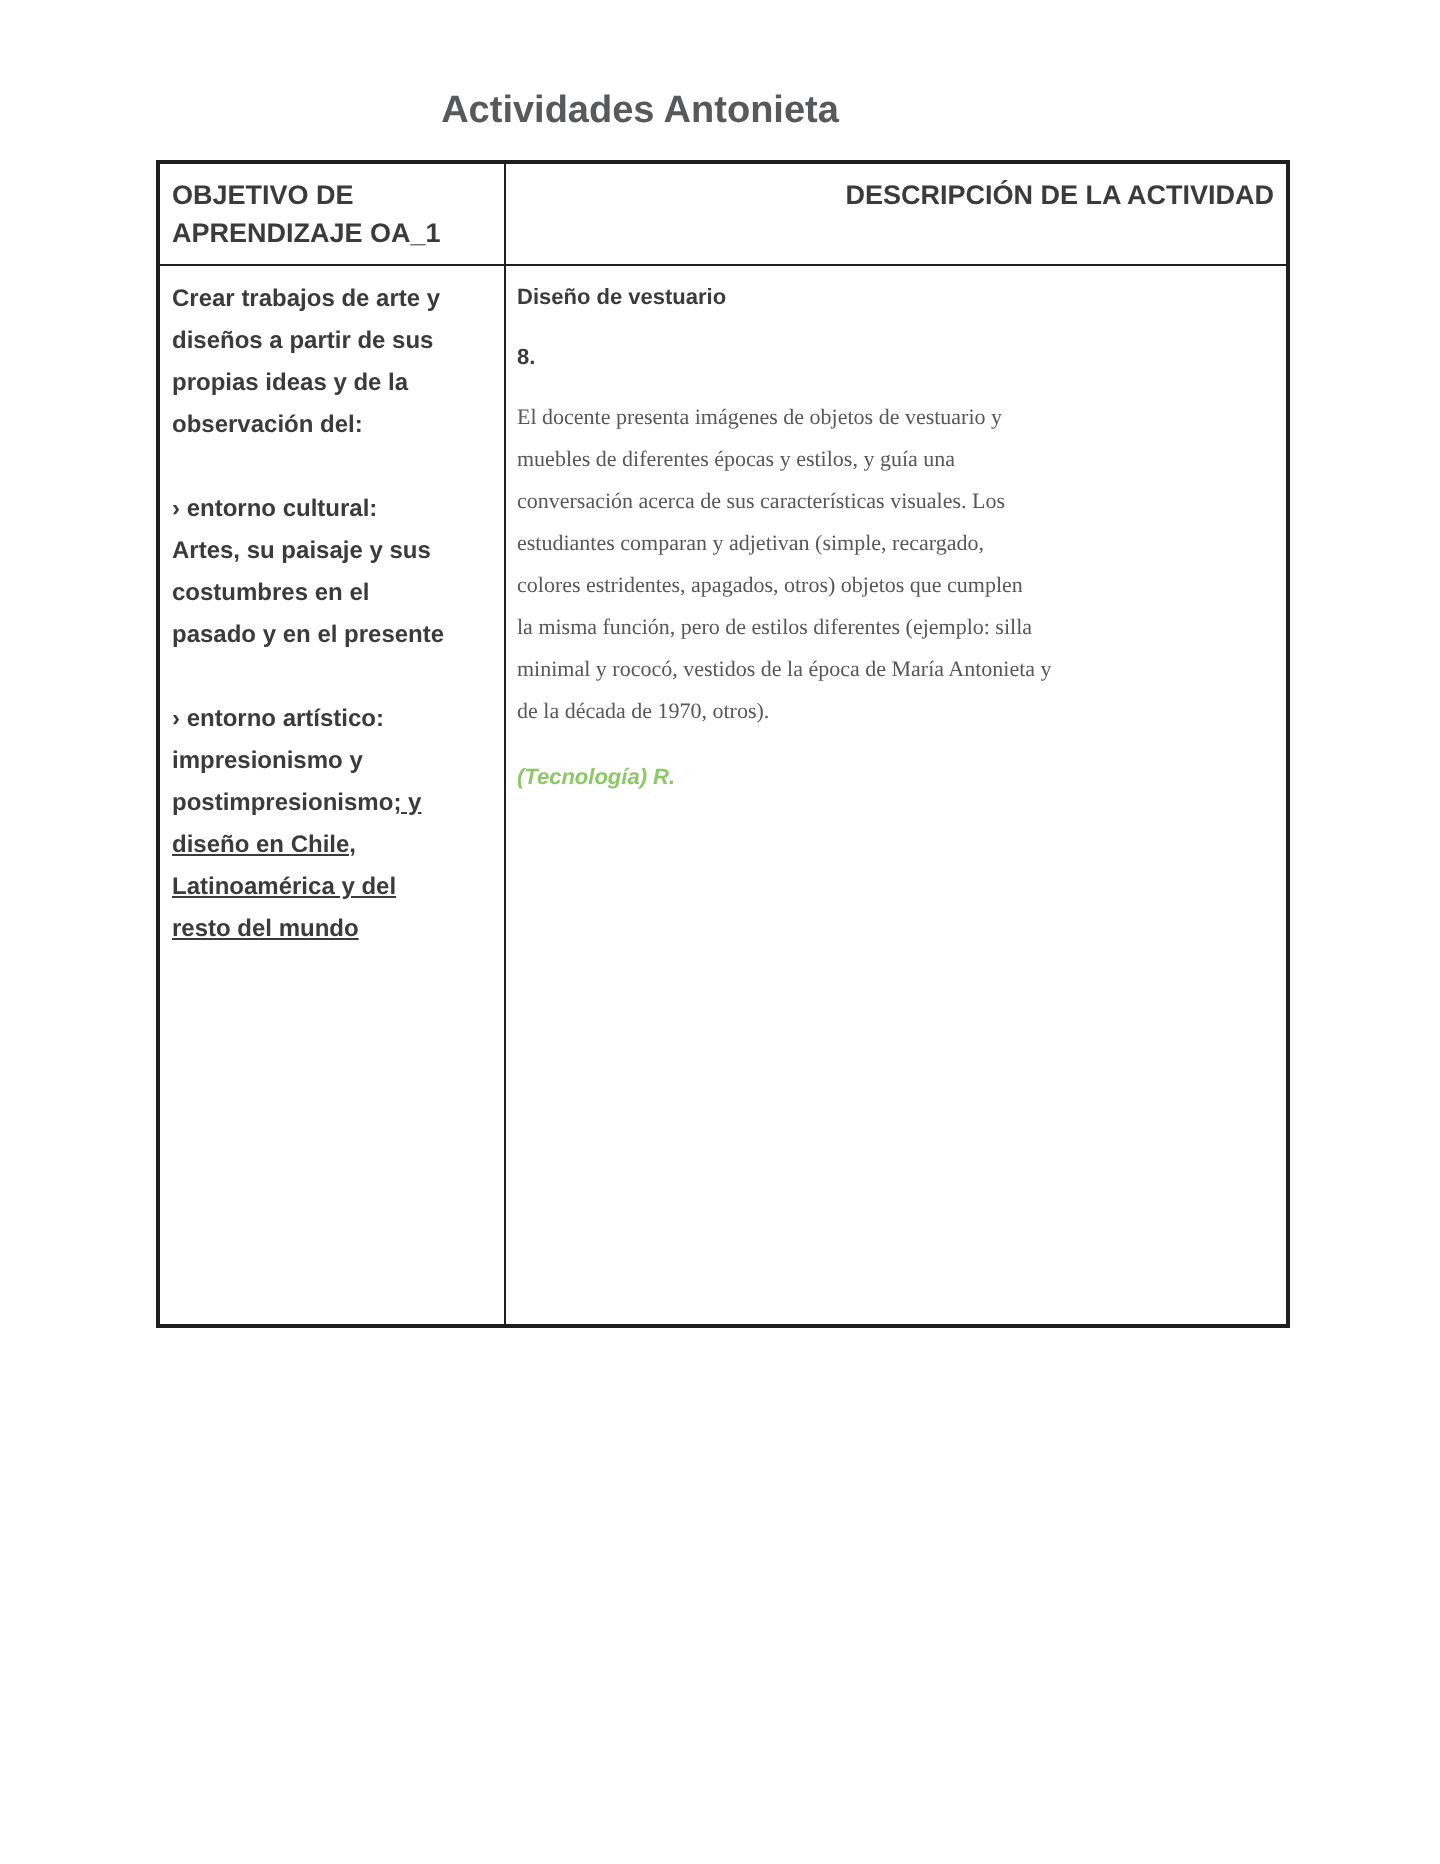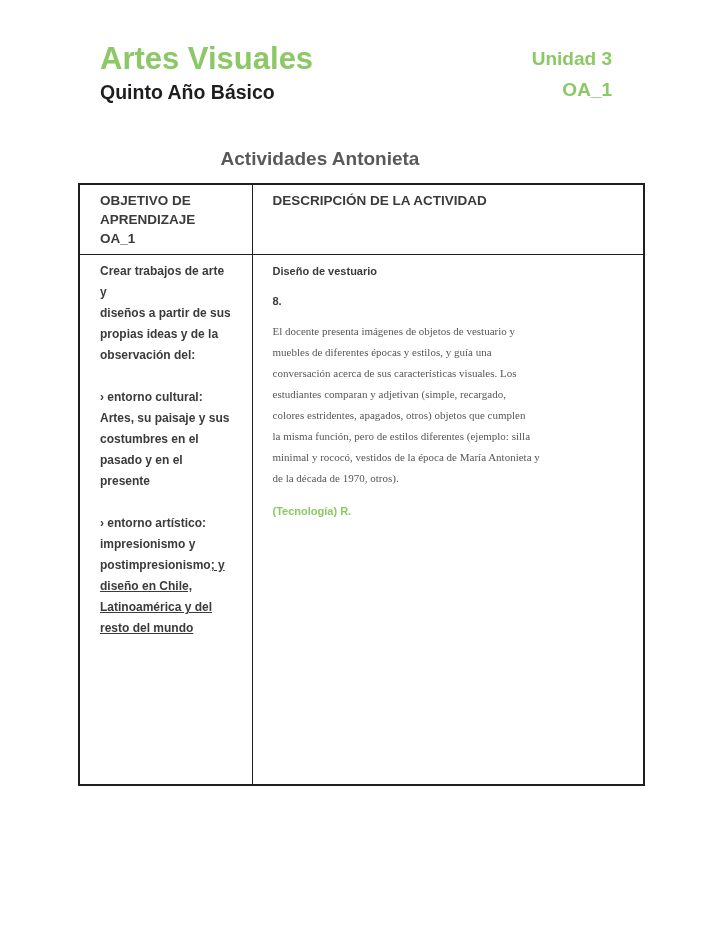--- a/index.html
+++ b/index.html
@@ -67,33 +67,33 @@
   table.activity-table {
     border-collapse: collapse;
     table-layout: fixed;
     margin: 13px 0 0 78px;
     width: 565px;
     border: 2px solid var(--border-col);
   }
   .activity-table th, .activity-table td {
     border: 1px solid var(--border-col);
     vertical-align: top;
-    padding: 6px 20px;
+    padding: 6px 6px;
   }
   col.obj-col  { width: 173px; }
   col.desc-col { width: 392px; }
   .activity-table th {
     font-size: 13.5px;
     line-height: 19px;
     font-weight: bold;
     color: var(--text-dark);
     height: 49px;
   }
   th.objective-header   { text-align: left;  white-space: pre-line; }
-  th.description-header { text-align: left; }
+  th.description-header { text-align: right; }
   .body-row td { height: 530px; }
   
   td.objective-cell {
     font-size: 12px;
     font-weight: bold;
     line-height: 21px;
     color: var(--text-dark);
   }
   .objective-cell p {
     margin: 0 0 21px 0;
@@ -114,37 +114,28 @@
   }
   .activity-desc {
     margin: 0 0 9px 0;
     white-space: pre-line;
     font-family: Liberation Serif, serif;
   }
   .activity-tag {
     font-weight: bold;
     color: var(--accent);
     margin: 12px 0 0 0;
+    font-style: italic;
   }
 </style>
 </head>
 <body>
 
 <div class="page">
 
-  <div class="doc-header">
-    <div>
-      <div class="subject-title">Artes Visuales</div>
-      <div class="grade-subtitle">Quinto Año Básico</div>
-    </div>
-    <div class="unit-block">
-      <div class="unit-label">Unidad 3</div>
-      <div class="oa-label">OA_1</div>
-    </div>
-  </div>
 
   <div class="page-title">Actividades Antonieta</div>
 
   <table class="activity-table">
     <colgroup>
       <col class="obj-col">
       <col class="desc-col">
     </colgroup>
     <thead>
       <tr>

